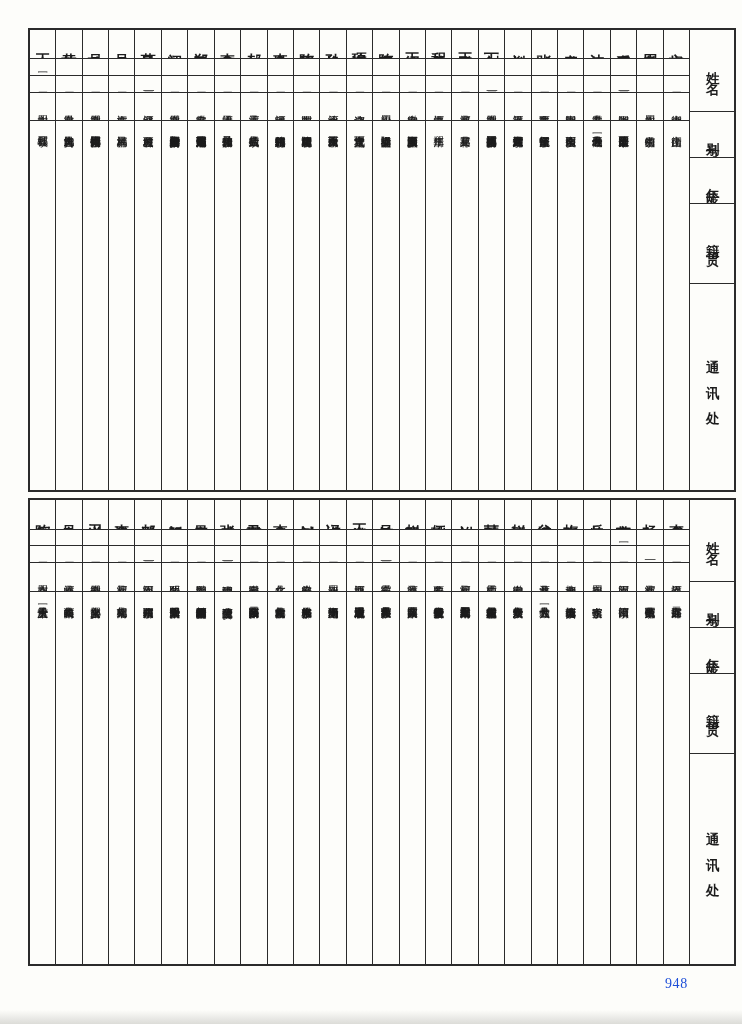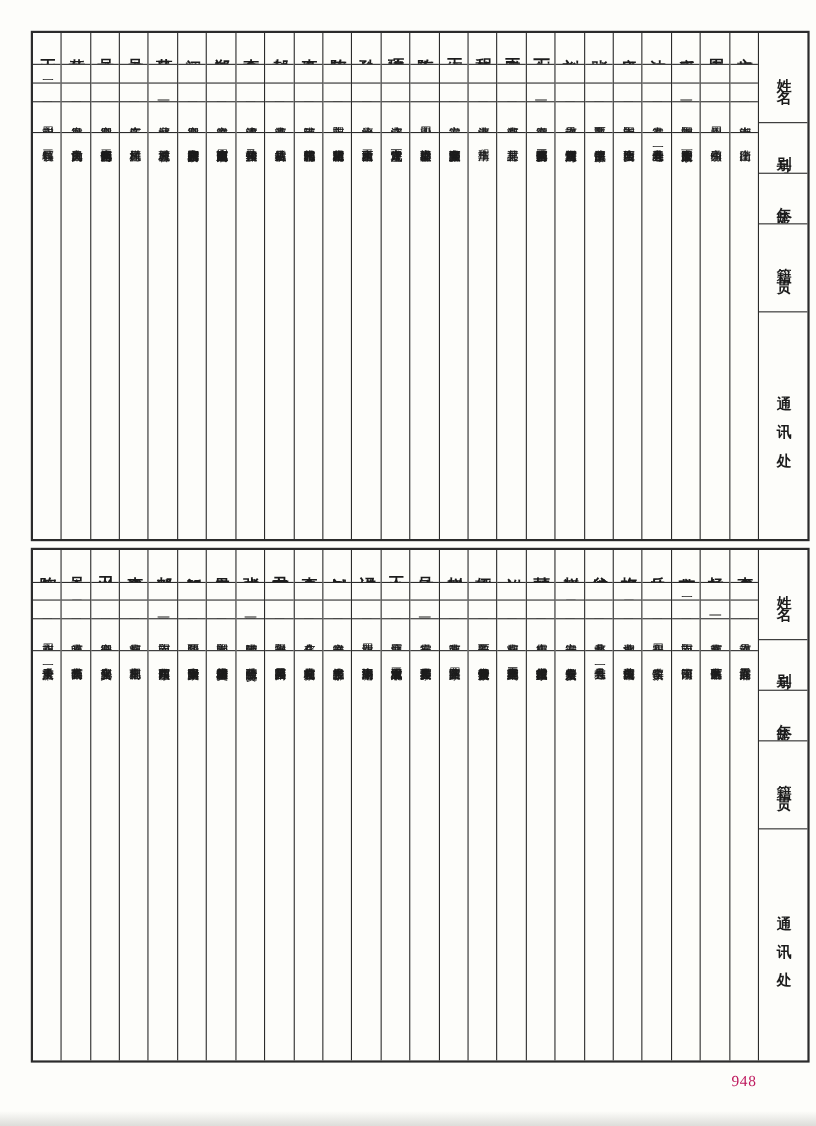--- a/index.html
+++ b/index.html
@@ -62,21 +62,21 @@
   .address-cell .v{font-size:10.5px;}
   .header-col .v{font-weight:bold;font-size:13.5px;}
   .header-col .name-cell .v{letter-spacing:.8em;}
   .header-col .alias-cell .v,
   .header-col .age-cell .v{letter-spacing:.25em;}
   .header-col .native-cell .v{letter-spacing:.8em;}
   .header-col .address-cell{align-items:center;padding:0;}
   .header-col .address-cell .v{height:auto;letter-spacing:1.9em;}
   .page-number{
     position:absolute;top:976px;right:54px;
-    font-size:14px;letter-spacing:.05em;color:#be185d;
+    font-size:14px;letter-spacing:.05em;color:#1d4ed8;
     font-family:"Liberation Serif","DejaVu Serif",serif;
   }
   .scan-shadow{
     position:absolute;left:0;bottom:0;width:100%;height:14px;
     background:linear-gradient(to top, rgba(120,120,115,.25), rgba(120,120,115,0));
     pointer-events:none;
   }
 </style>
 </head>
 <body>

